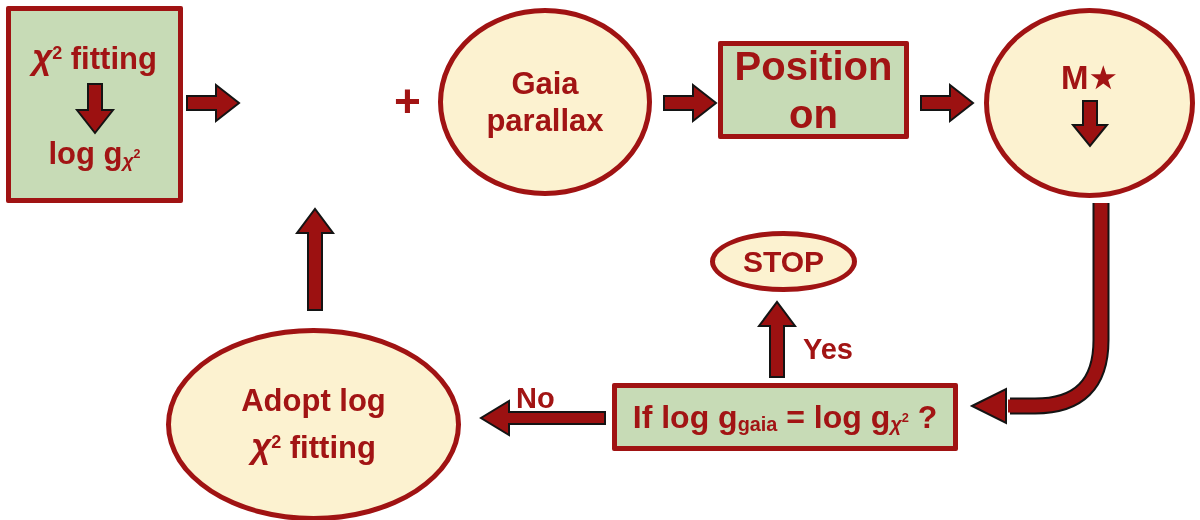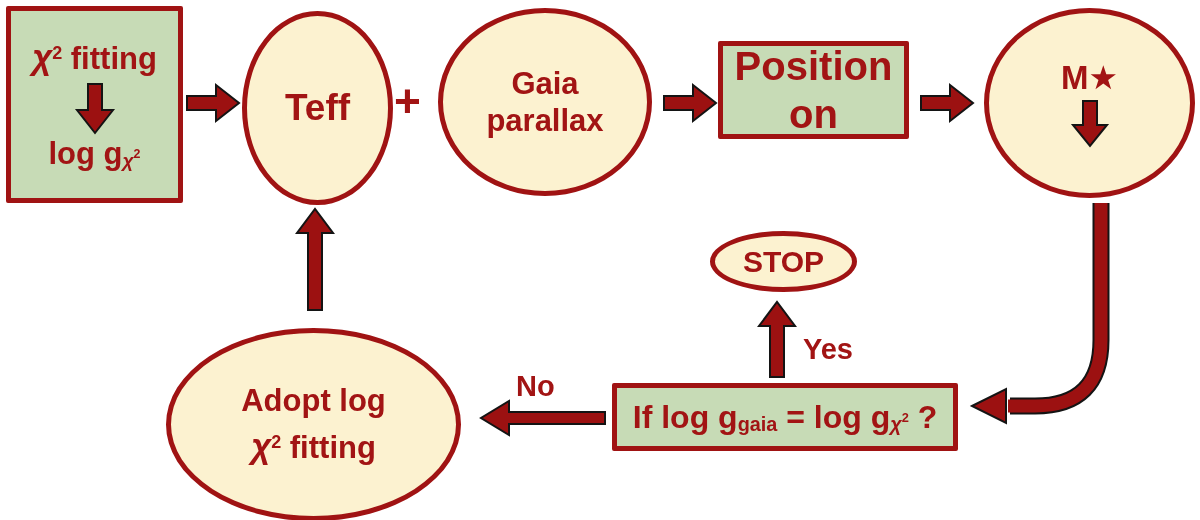--- a/index.html
+++ b/index.html
@@ -77,23 +77,20 @@
     </svg>
     <div style="margin-top:0;text-align:center;">
       <span>log g</span><span class="s-sub chi">χ</span><span class="s-subsup">2</span>
     </div>
   </div>
 
   <svg class="abs" style="left:186px; top:81px;" width="56" height="44" viewBox="0 0 56 44">
     <polygon class="arr-fill" points="1,15 30,15 30,4 53,22 30,40 30,29 1,29"></polygon>
   </svg>
 
-  <div class="node ellipse" style="left:242px; top:11px; width:151px; height:194px; font-size:37px;">
-    <span>Teff</span>
-  </div>
 
   <div class="lbl" style="left:394px; top:74px; font-size:46px;">+</div>
 
   <div class="node ellipse" style="left:438px; top:8px; width:214px; height:188px; font-size:31px;">
     <div>Gaia</div>
     <div>parallax</div>
   </div>
 
   <svg class="abs" style="left:663px; top:81px;" width="56" height="44" viewBox="0 0 56 44">
     <polygon class="arr-fill" points="1,15 30,15 30,4 53,22 30,40 30,29 1,29"></polygon>
@@ -133,21 +130,21 @@
   </svg>
   <div class="lbl" style="left:803px; top:333px; font-size:29px;">Yes</div>
 
   <div class="node ellipse" style="left:710px; top:231px; width:147px; height:61px; font-size:30px;">
     <span>STOP</span>
   </div>
 
   <svg class="abs" style="left:477px; top:396px;" width="130" height="44" viewBox="0 0 130 44">
     <polygon class="arr-fill" points="128,16 32,16 32,5 4,22 32,39 32,28 128,28"></polygon>
   </svg>
-  <div class="lbl" style="left:516px; top:370px; font-size:29px;">No</div>
+  <div class="lbl" style="left:516px; top:382px; font-size:29px;">No</div>
 
   <div class="node ellipse" style="left:166px; top:328px; width:295px; height:193px; font-size:31px; line-height:1.4;">
     <div>Adopt log</div>
     <div>
       <span class="chi" style="font-size:1.12em;">χ</span><span class="s-sup">2</span><span> fitting</span>
     </div>
   </div>
 
   <svg class="abs" style="left:295px; top:207px;" width="40" height="104" viewBox="0 0 40 104">
     <polygon class="arr-fill" points="13,103 13,26 2,26 20,2 38,26 27,26 27,103"></polygon>

